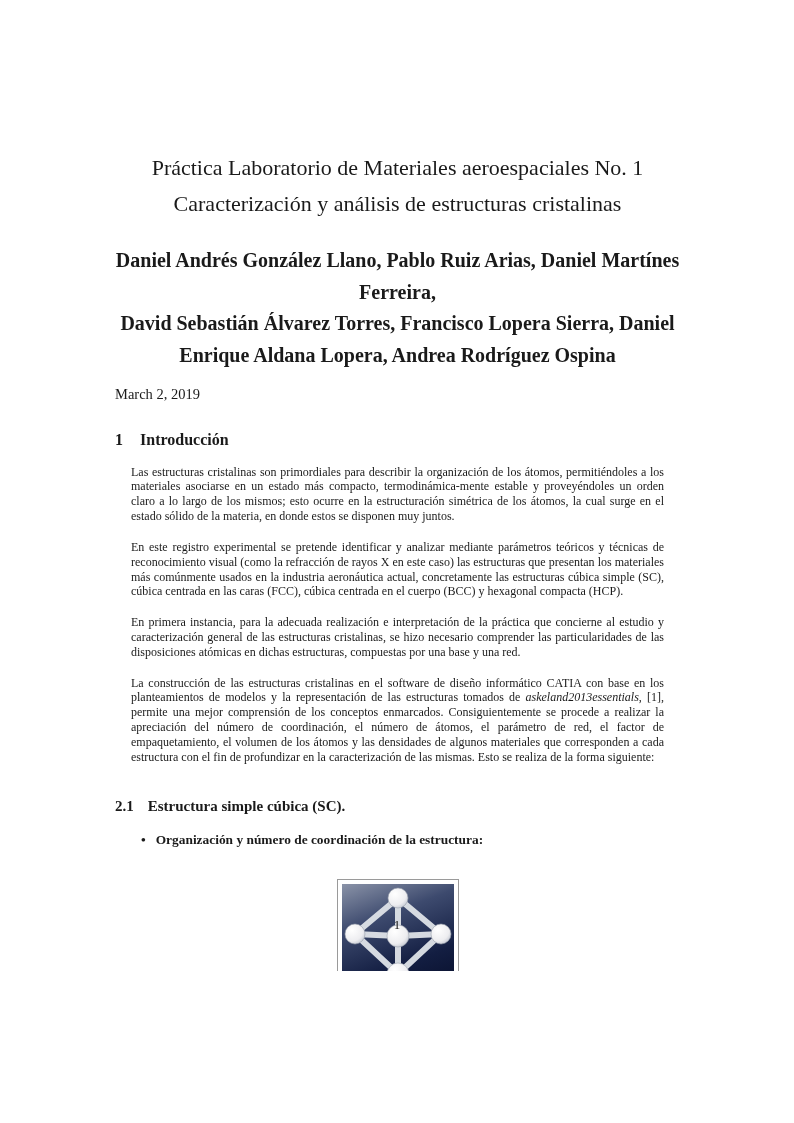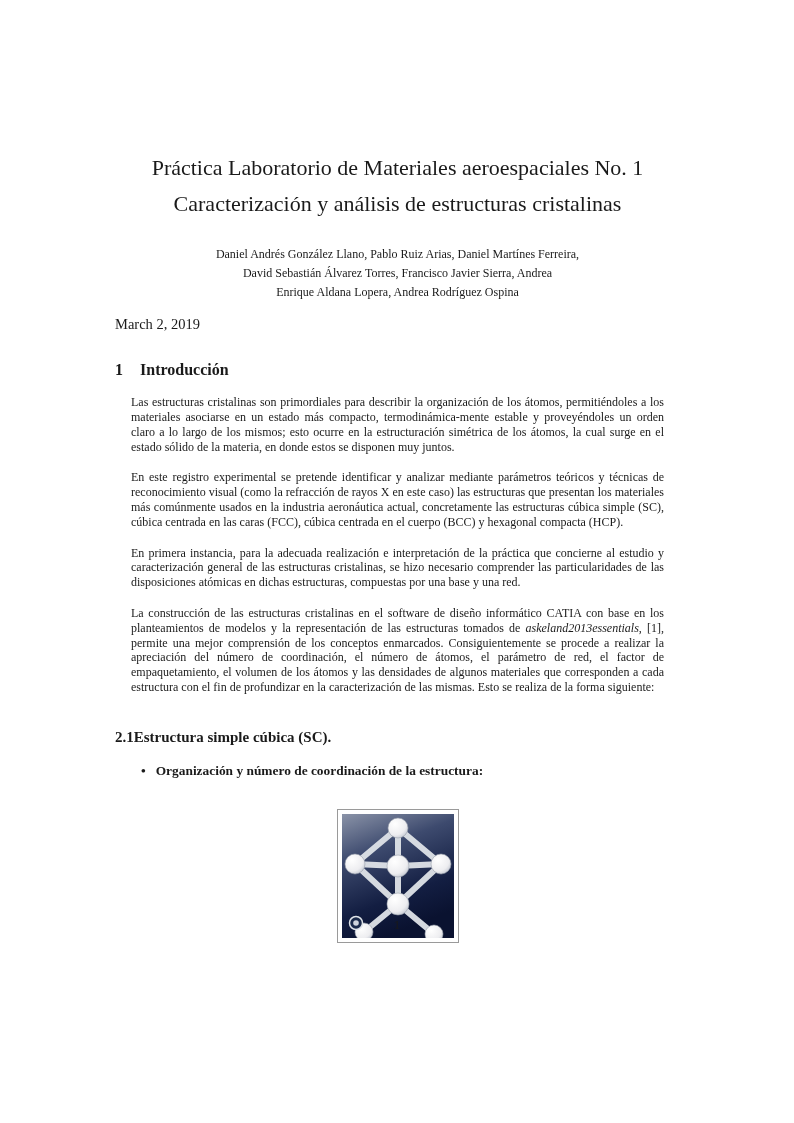--- a/index.html
+++ b/index.html
@@ -26,40 +26,41 @@
   .doc-title {
     margin: 150px 0 24px 0;
     text-align: center;
     font-size: 22px;
     font-weight: normal;
     line-height: 1.62;
   }
   .title-line { display: block; }
   .authors {
     text-align: center;
-    font-size: 12px;
+    font-size: 20px;
     line-height: 1.58;
+    font-weight: bold;
   }
   .author-line { display: block; }
   .date-line {
     font-size: 14.5px;
     margin-top: 14px;
   }
   h2.section {
     font-size: 16px;
     font-weight: bold;
     margin: 28px 0 15px 0;
   }
   h2.section .sec-num { margin-right: 17px; }
   h3.subsection {
     font-size: 15px;
     font-weight: bold;
     margin: 34px 0 16px 0;
   }
-  h3.subsection .sec-num { }
+  h3.subsection .sec-num { margin-right: 14px; }
   .body-par {
     font-size: 12px;
     line-height: 1.235;
     text-align: justify;
     margin: 16px;
   }
   .body-par em { font-style: italic; }
   .bullet-item {
     margin: 0 0 8px 26px;
     font-size: 13.4px;
@@ -98,21 +99,21 @@
 <div class="page">
   <div class="content">
 
     <h1 class="doc-title">
       <span class="title-line">Práctica Laboratorio de Materiales aeroespaciales No. 1</span>
       <span class="title-line">Caracterización y análisis de estructuras cristalinas</span>
     </h1>
 
     <div class="authors">
       <span class="author-line">Daniel Andrés González Llano, Pablo Ruiz Arias, Daniel Martínes Ferreira,</span>
-      <span class="author-line">David Sebastián Álvarez Torres, Francisco Javier Sierra, Andrea</span>
+      <span class="author-line">David Sebastián Álvarez Torres, Francisco Lopera Sierra, Daniel</span>
       <span class="author-line">Enrique Aldana Lopera, Andrea Rodríguez Ospina</span>
     </div>
 
     <div class="date-line">March 2, 2019</div>
 
     <h2 class="section">
       <span class="sec-num">1</span><span>Introducción</span>
     </h2>
 
     <p class="body-par">Las estructuras cristalinas son primordiales para describir la organización de los átomos, permitiéndoles a los materiales asociarse en un estado más compacto, termodinámica-mente estable y proveyéndoles un orden claro a lo largo de los mismos; esto ocurre en la estructuración simétrica de los átomos, la cual surge en el estado sólido de la materia, en donde estos se disponen muy juntos.</p>

